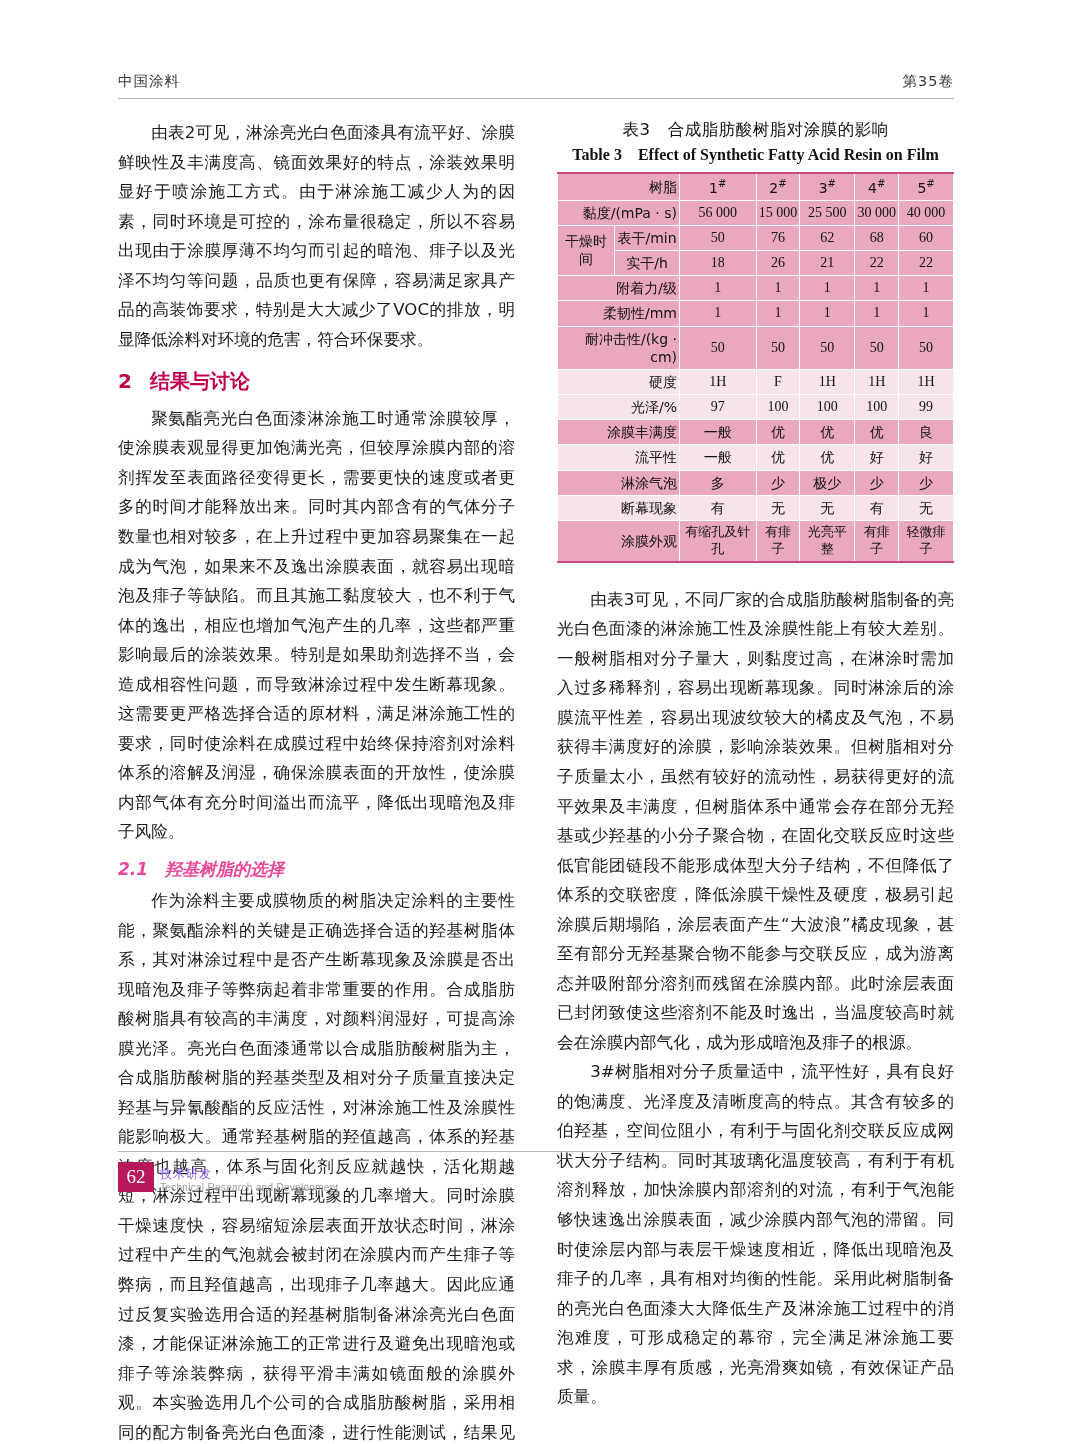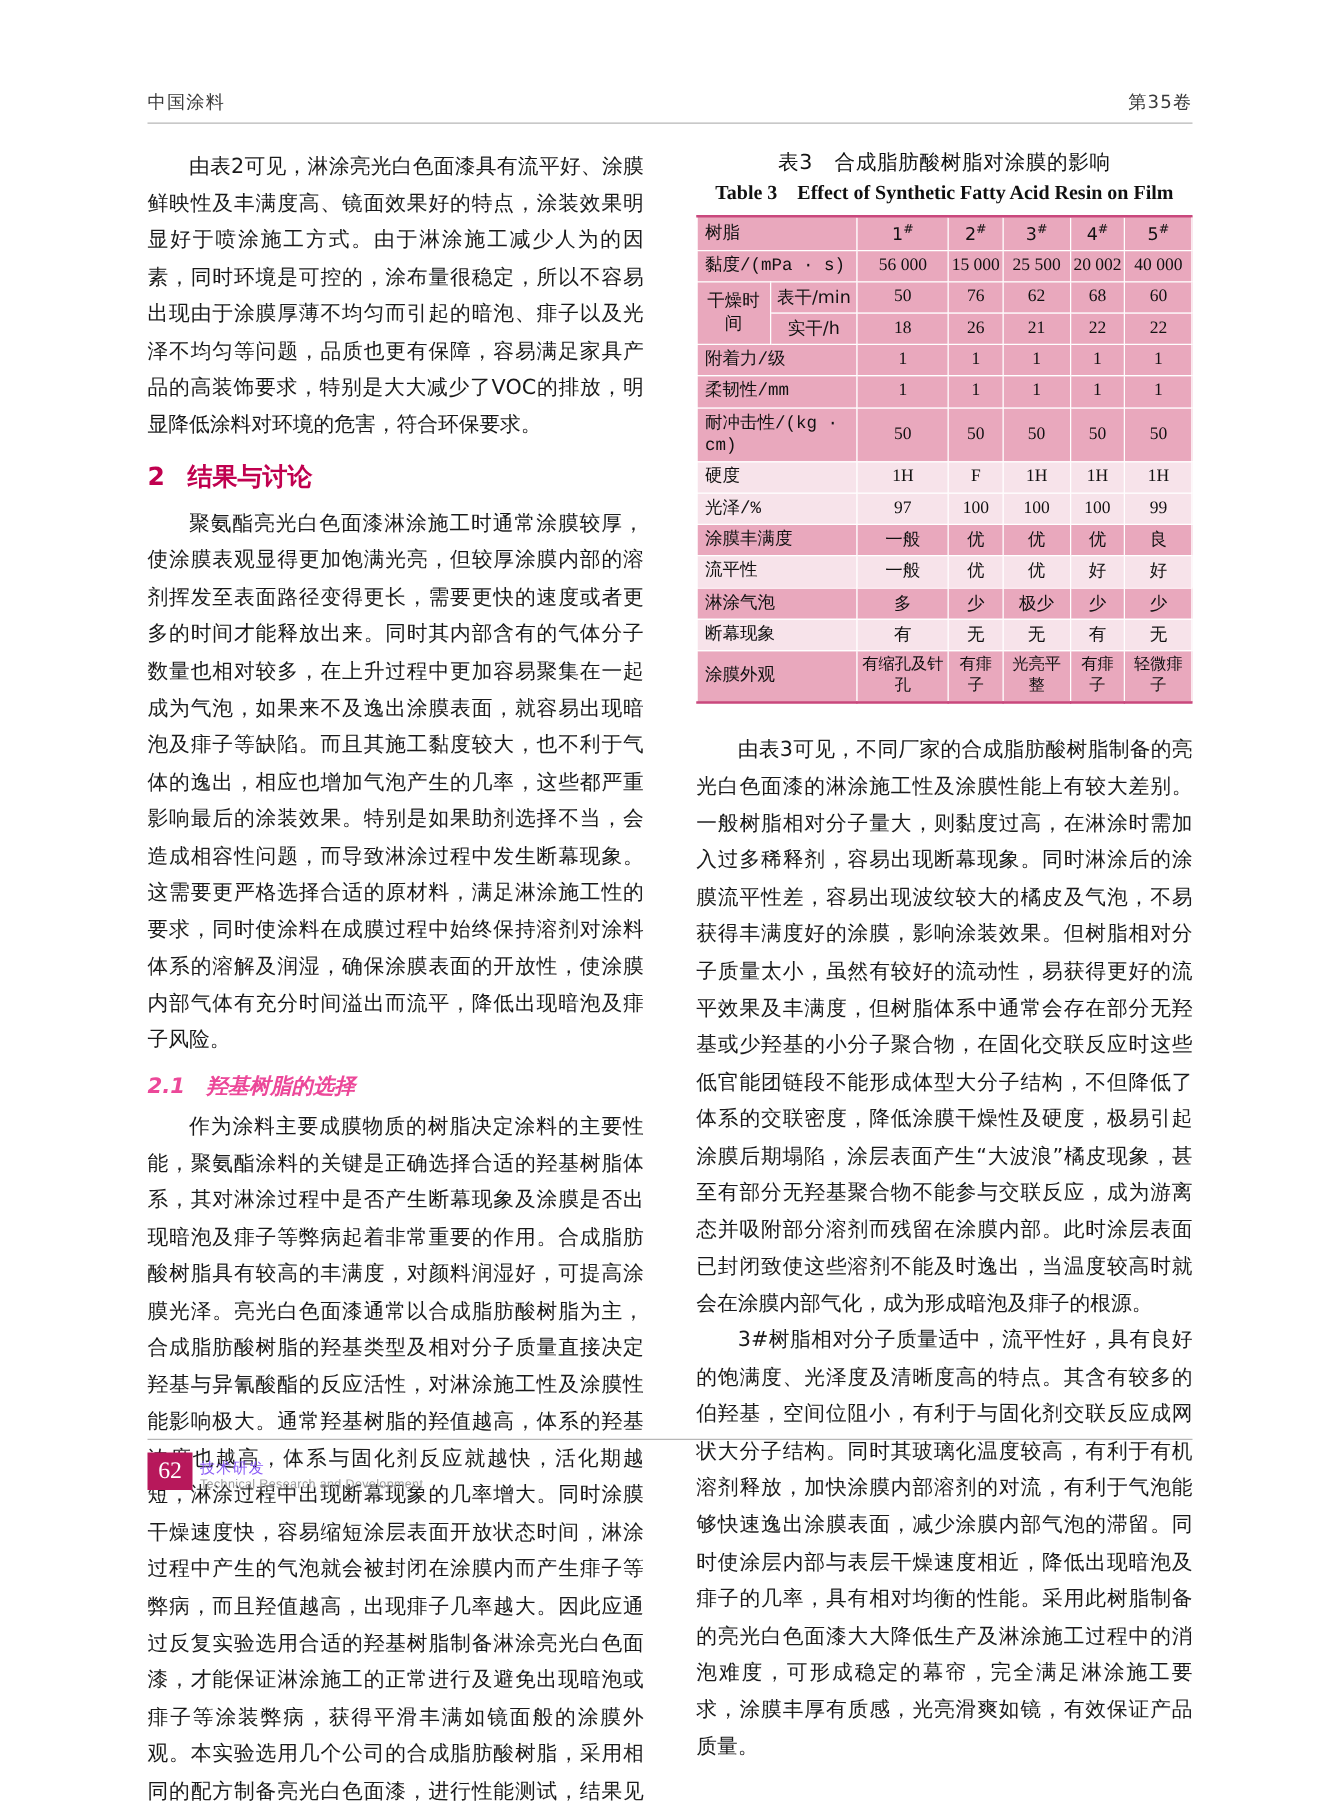--- a/index.html
+++ b/index.html
@@ -59,21 +59,21 @@
   }
   table.t3 td {
     border:1px solid #ffffff;
     padding:3px 2px;
     text-align:center;
     vertical-align:middle;
     line-height:1.3;
     background:#f7e3ea;
   }
   table.t3 tr.alt td { background:#e9a8bd; }
-  table.t3 td.lbl { text-align:left; padding-left:6px;font-family:Liberation Mono, monospace; }
+  table.t3 td.lbl { text-align:right; padding-left:6px; }
   table.t3 td.lblc { text-align:center; }
   table.t3 td.nowrapnum { white-space:nowrap; font-family:"Liberation Serif", serif; }
   table.t3 .sup { font-size:10px; vertical-align:super; }
   table.t3 td.num { font-family:"Liberation Serif", serif; }
   .note-small { font-size:13px; }
   .ftr-rule {
     position:absolute; left:118px; bottom:96px; width:836px; height:1px; background:#b7b7b7;
   }
   .pgbox {
     position:absolute; left:118px; bottom:56px;
@@ -135,21 +135,21 @@
           <td><span class="num">3</span><span class="sup">#</span></td>
           <td><span class="num">4</span><span class="sup">#</span></td>
           <td><span class="num">5</span><span class="sup">#</span></td>
         </tr>
 
         <tr class="alt">
           <td class="lbl" colspan="2">黏度/(mPa · s)</td>
           <td class="num nowrapnum">56 000</td>
           <td class="num nowrapnum">15 000</td>
           <td class="num nowrapnum">25 500</td>
-          <td class="num nowrapnum">20 002</td>
+          <td class="num nowrapnum">30 000</td>
           <td class="num nowrapnum">40 000</td>
         </tr>
 
         <tr class="alt">
           <td class="lblc" rowspan="2">干燥时间</td>
           <td class="lblc">表干/min</td>
           <td class="num">50</td>
           <td class="num">76</td>
           <td class="num">62</td>
           <td class="num">68</td>

